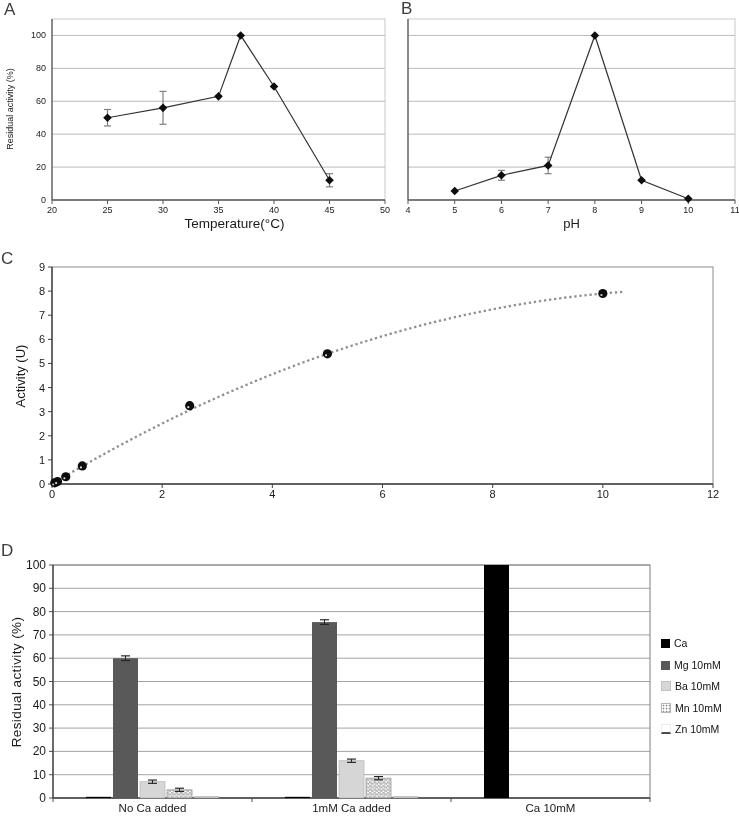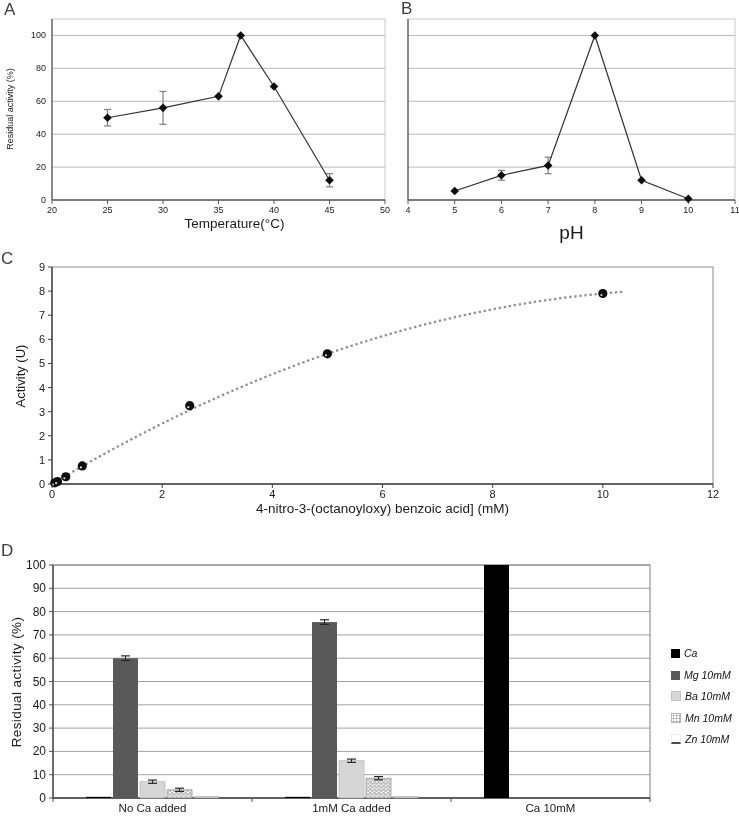--- a/index.html
+++ b/index.html
@@ -20,27 +20,27 @@
   .xlab{position:absolute;text-align:center;color:#1a1a1a;white-space:nowrap;}
   .vlab{
     position:absolute;white-space:nowrap;color:#1a1a1a;
     transform:rotate(-90deg) translateX(-50%);transform-origin:0 0;
   }
   #panel-a .plabel{left:4px;top:1px;}
   #panel-b .plabel{left:11px;top:0px;}
   #panel-c .plabel{left:1px;top:2px;}
   #panel-d .plabel{left:1px;top:2px;}
   #a-xlab{left:68px;width:333px;top:216px;font-size:13.5px;}
-  #b-xlab{left:18px;width:327px;top:216px;font-size:19px;margin-top:6px;}
+  #b-xlab{left:18px;width:327px;top:216px;font-size:13px;}
   #c-xlab{left:52px;width:661px;top:253px;font-size:13.5px;}
   #a-ylab{left:5px;top:109px;font-size:9px;}
   #c-ylab{left:13px;top:128px;font-size:13px;}
   #d-ylab{left:9px;top:142px;font-size:13.5px;letter-spacing:0.4px;}
   
-  #legend{position:absolute;left:659px;top:95px;list-style:none;margin:12px;padding:0;font-style:italic;}
+  #legend{position:absolute;left:659px;top:95px;list-style:none;margin:2px;padding:0;}
   #legend li{height:12px;margin-bottom:9.5px;font-size:10.5px;white-space:nowrap;color:#111;}
   .lm{display:inline-block;width:9px;height:9px;margin-right:4px;vertical-align:-1px;}
   .lm-ca{background:#000000;}
   .lm-mg{background:#595959;}
   .lm-ba{background:#d6d6d6;border:1px solid #c2c2c2;width:8px;height:8px;}
   .lm-mn{background-color:#ffffff;border:1px solid #b5b5b5;width:8px;height:8px;
          background-image:radial-gradient(#8c8c8c 0.8px, transparent 1.1px);
          background-size:3px 3px;}
   .lm-zn{background:#ffffff;border:1px solid #ededed;border-bottom:2px solid #4d4d4d;width:8px;height:7px;}
   svg text{font-family:"Liberation Sans",sans-serif;fill:#1a1a1a;}
@@ -196,21 +196,20 @@
         <circle cx="64.37083333333332" cy="230.26666666666668" r="1.1" fill="#ffffff" fill-opacity="0.85"></circle>
         <circle cx="82.29583333333333" cy="217.91666666666666" r="4.6" fill="#0d0d0d"></circle>
         <circle cx="80.89583333333333" cy="219.41666666666666" r="1.1" fill="#ffffff" fill-opacity="0.85"></circle>
         <circle cx="189.70833333333334" cy="157.63888888888889" r="4.6" fill="#0d0d0d"></circle>
         <circle cx="188.30833333333334" cy="159.13888888888889" r="1.1" fill="#ffffff" fill-opacity="0.85"></circle>
         <circle cx="327.4166666666667" cy="105.79999999999998" r="4.6" fill="#0d0d0d"></circle>
         <circle cx="326.0166666666667" cy="107.29999999999998" r="1.1" fill="#ffffff" fill-opacity="0.85"></circle>
         <circle cx="602.8333333333334" cy="45.52222222222221" r="4.6" fill="#0d0d0d"></circle>
         <circle cx="601.4333333333334" cy="47.02222222222221" r="1.1" fill="#ffffff" fill-opacity="0.85"></circle>
       </svg>
-    <div class="xlab" id="c-xlab">4-nitro-3-(octanoyloxy) benzoic acid] (mM)</div>
   </section>
 
   <section class="panel" id="panel-d">
     <span class="plabel">D</span>
     <div class="vlab" id="d-ylab">Residual activity (%)</div>
     <svg id="svg-D" width="739" height="276" viewBox="0 0 739 276">
         <defs>
           <pattern id="mnDots" width="4.5" height="3.6" patternUnits="userSpaceOnUse">
             <rect width="4.5" height="3.6" fill="#ffffff"></rect>
             <circle cx="1.1" cy="1" r="1" fill="none" stroke="#8c8c8c" stroke-width="0.8"></circle>

